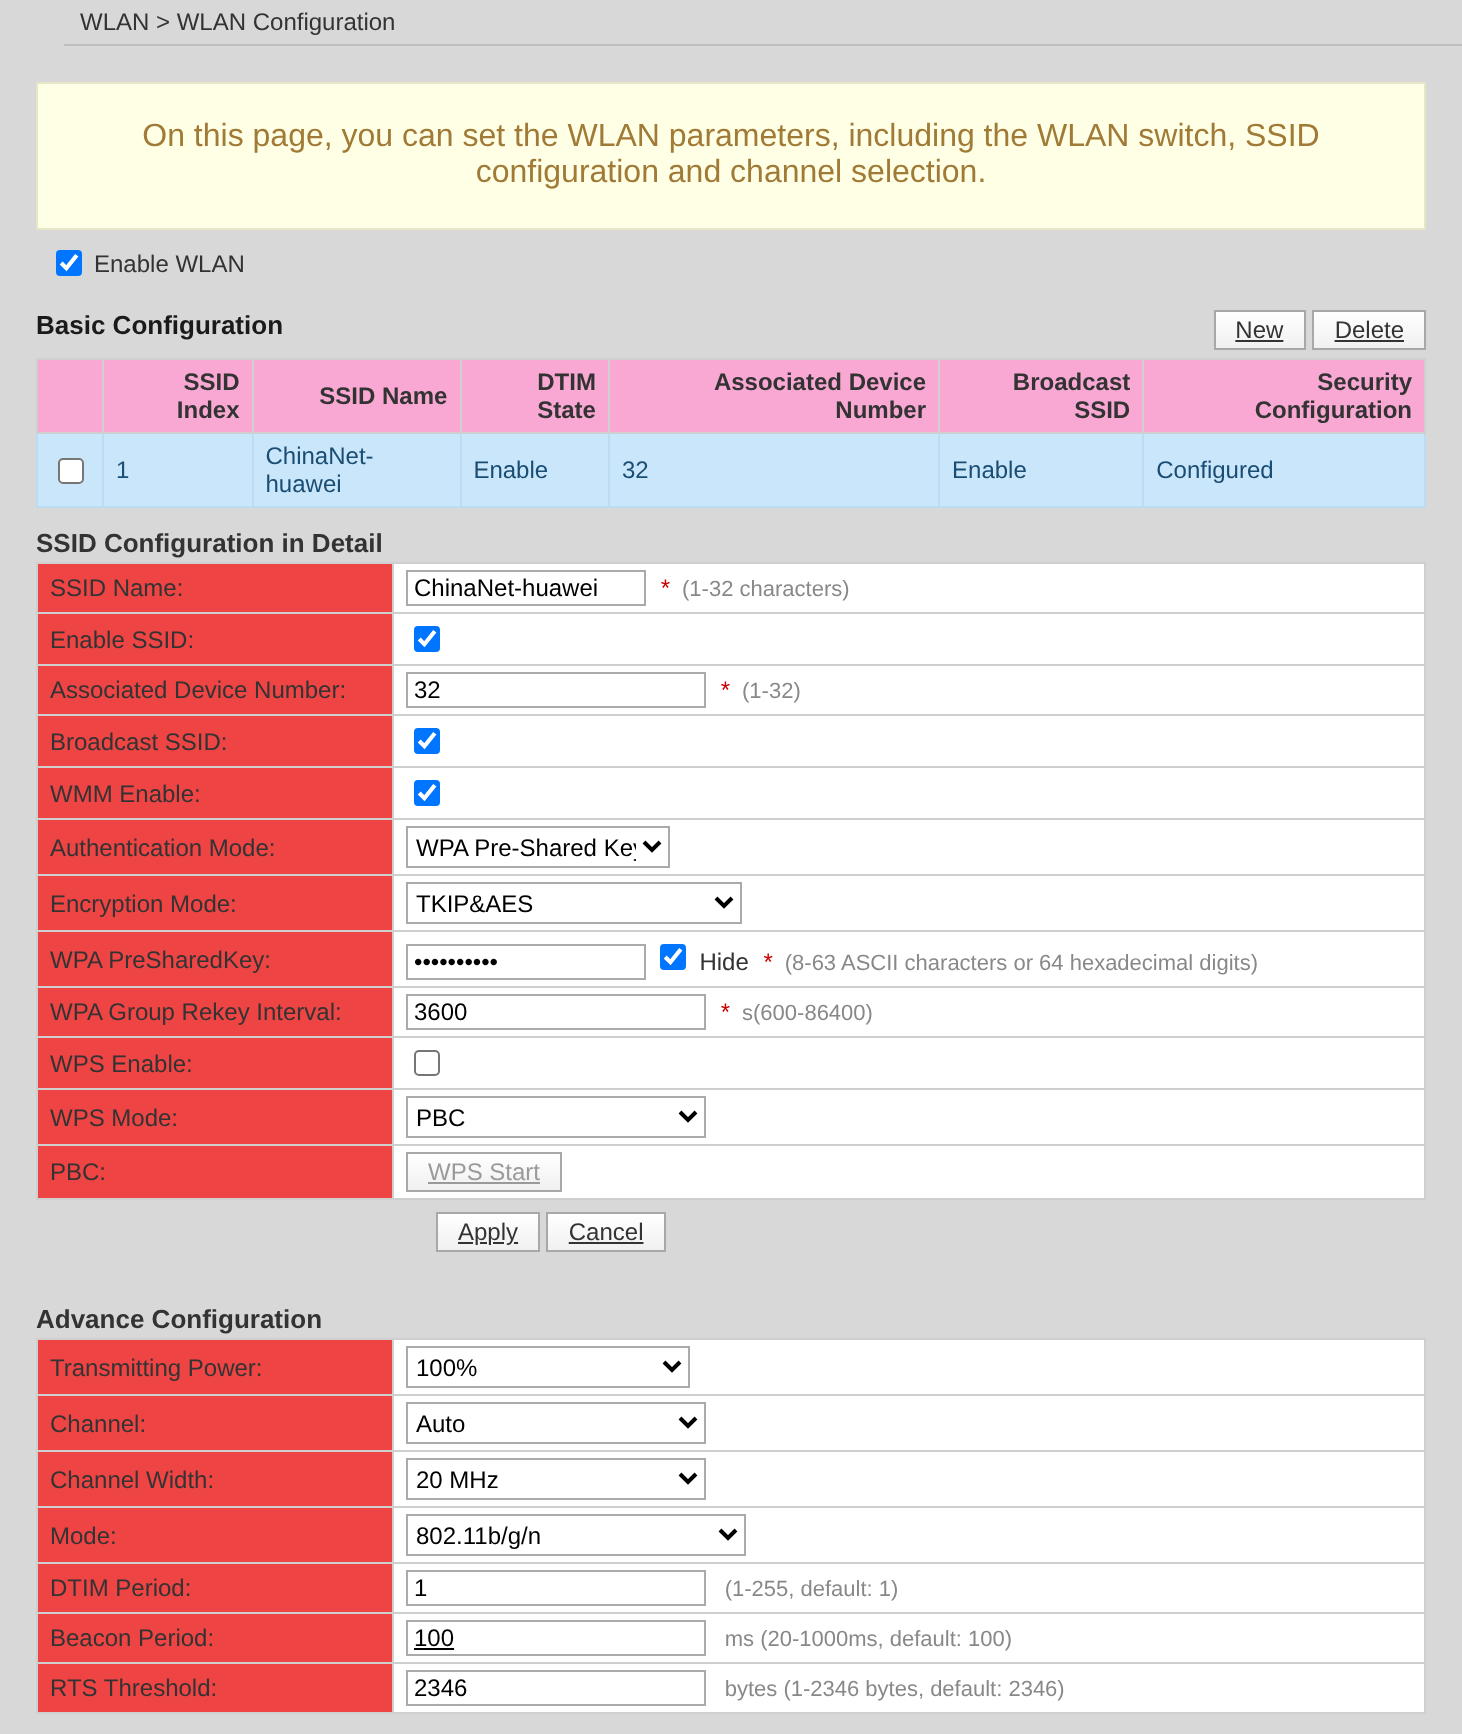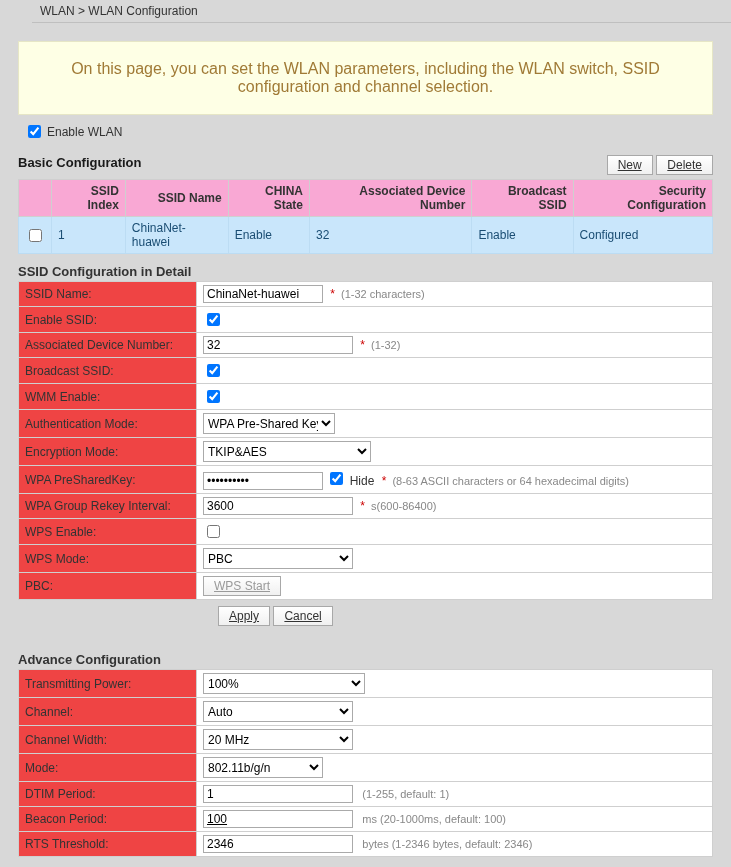--- a/index.html
+++ b/index.html
@@ -110,21 +110,21 @@
       <button>Delete</button>
     </span>
   </div>
 
   <table class="grid">
     <tbody>
         <tr>
       <th style="width:22px"></th>
       <th>SSID Index</th>
       <th>SSID Name</th>
-      <th>CHINA State</th>
+      <th>DTIM State</th>
       <th>Associated Device Number</th>
       <th>Broadcast SSID</th>
       <th>Security Configuration</th>
     </tr>
     <tr>
       <td style="text-align:center;"><input type="checkbox" style=""></td>
       <td>1</td>
       <td>ChinaNet-huawei</td>
       <td>Enable</td>
       <td>32</td>
@@ -205,33 +205,33 @@
     <button>Cancel</button>
   </div>
 </div>
 
 <div class="section">
   <div class="subtitle">Advance Configuration</div>
   <table class="form-table">
     <tbody>
         <tr>
       <td class="label">Transmitting Power:</td>
-      <td class="field"><select style="width:162px"><option>100%</option></select></td>
+      <td class="field"><select style="width:142px"><option>100%</option></select></td>
     </tr>
     <tr>
       <td class="label">Channel:</td>
       <td class="field"><select style="width:150px"><option>Auto</option></select></td>
     </tr>
     <tr>
       <td class="label">Channel Width:</td>
       <td class="field"><select style="width:150px"><option>20 MHz</option></select></td>
     </tr>
     <tr>
       <td class="label">Mode:</td>
-      <td class="field"><select style="width:120px"><option>802.11b/g/n</option></select></td>
+      <td class="field"><select style="width:170px"><option>802.11b/g/n</option></select></td>
     </tr>
     <tr>
       <td class="label">DTIM Period:</td>
       <td class="field">
         <input type="text" style="width: 150px;" value="1">
         <span class="hint-sm">(1-255, default: 1)</span>
       </td>
     </tr>
     <tr>
       <td class="label">Beacon Period:</td>

